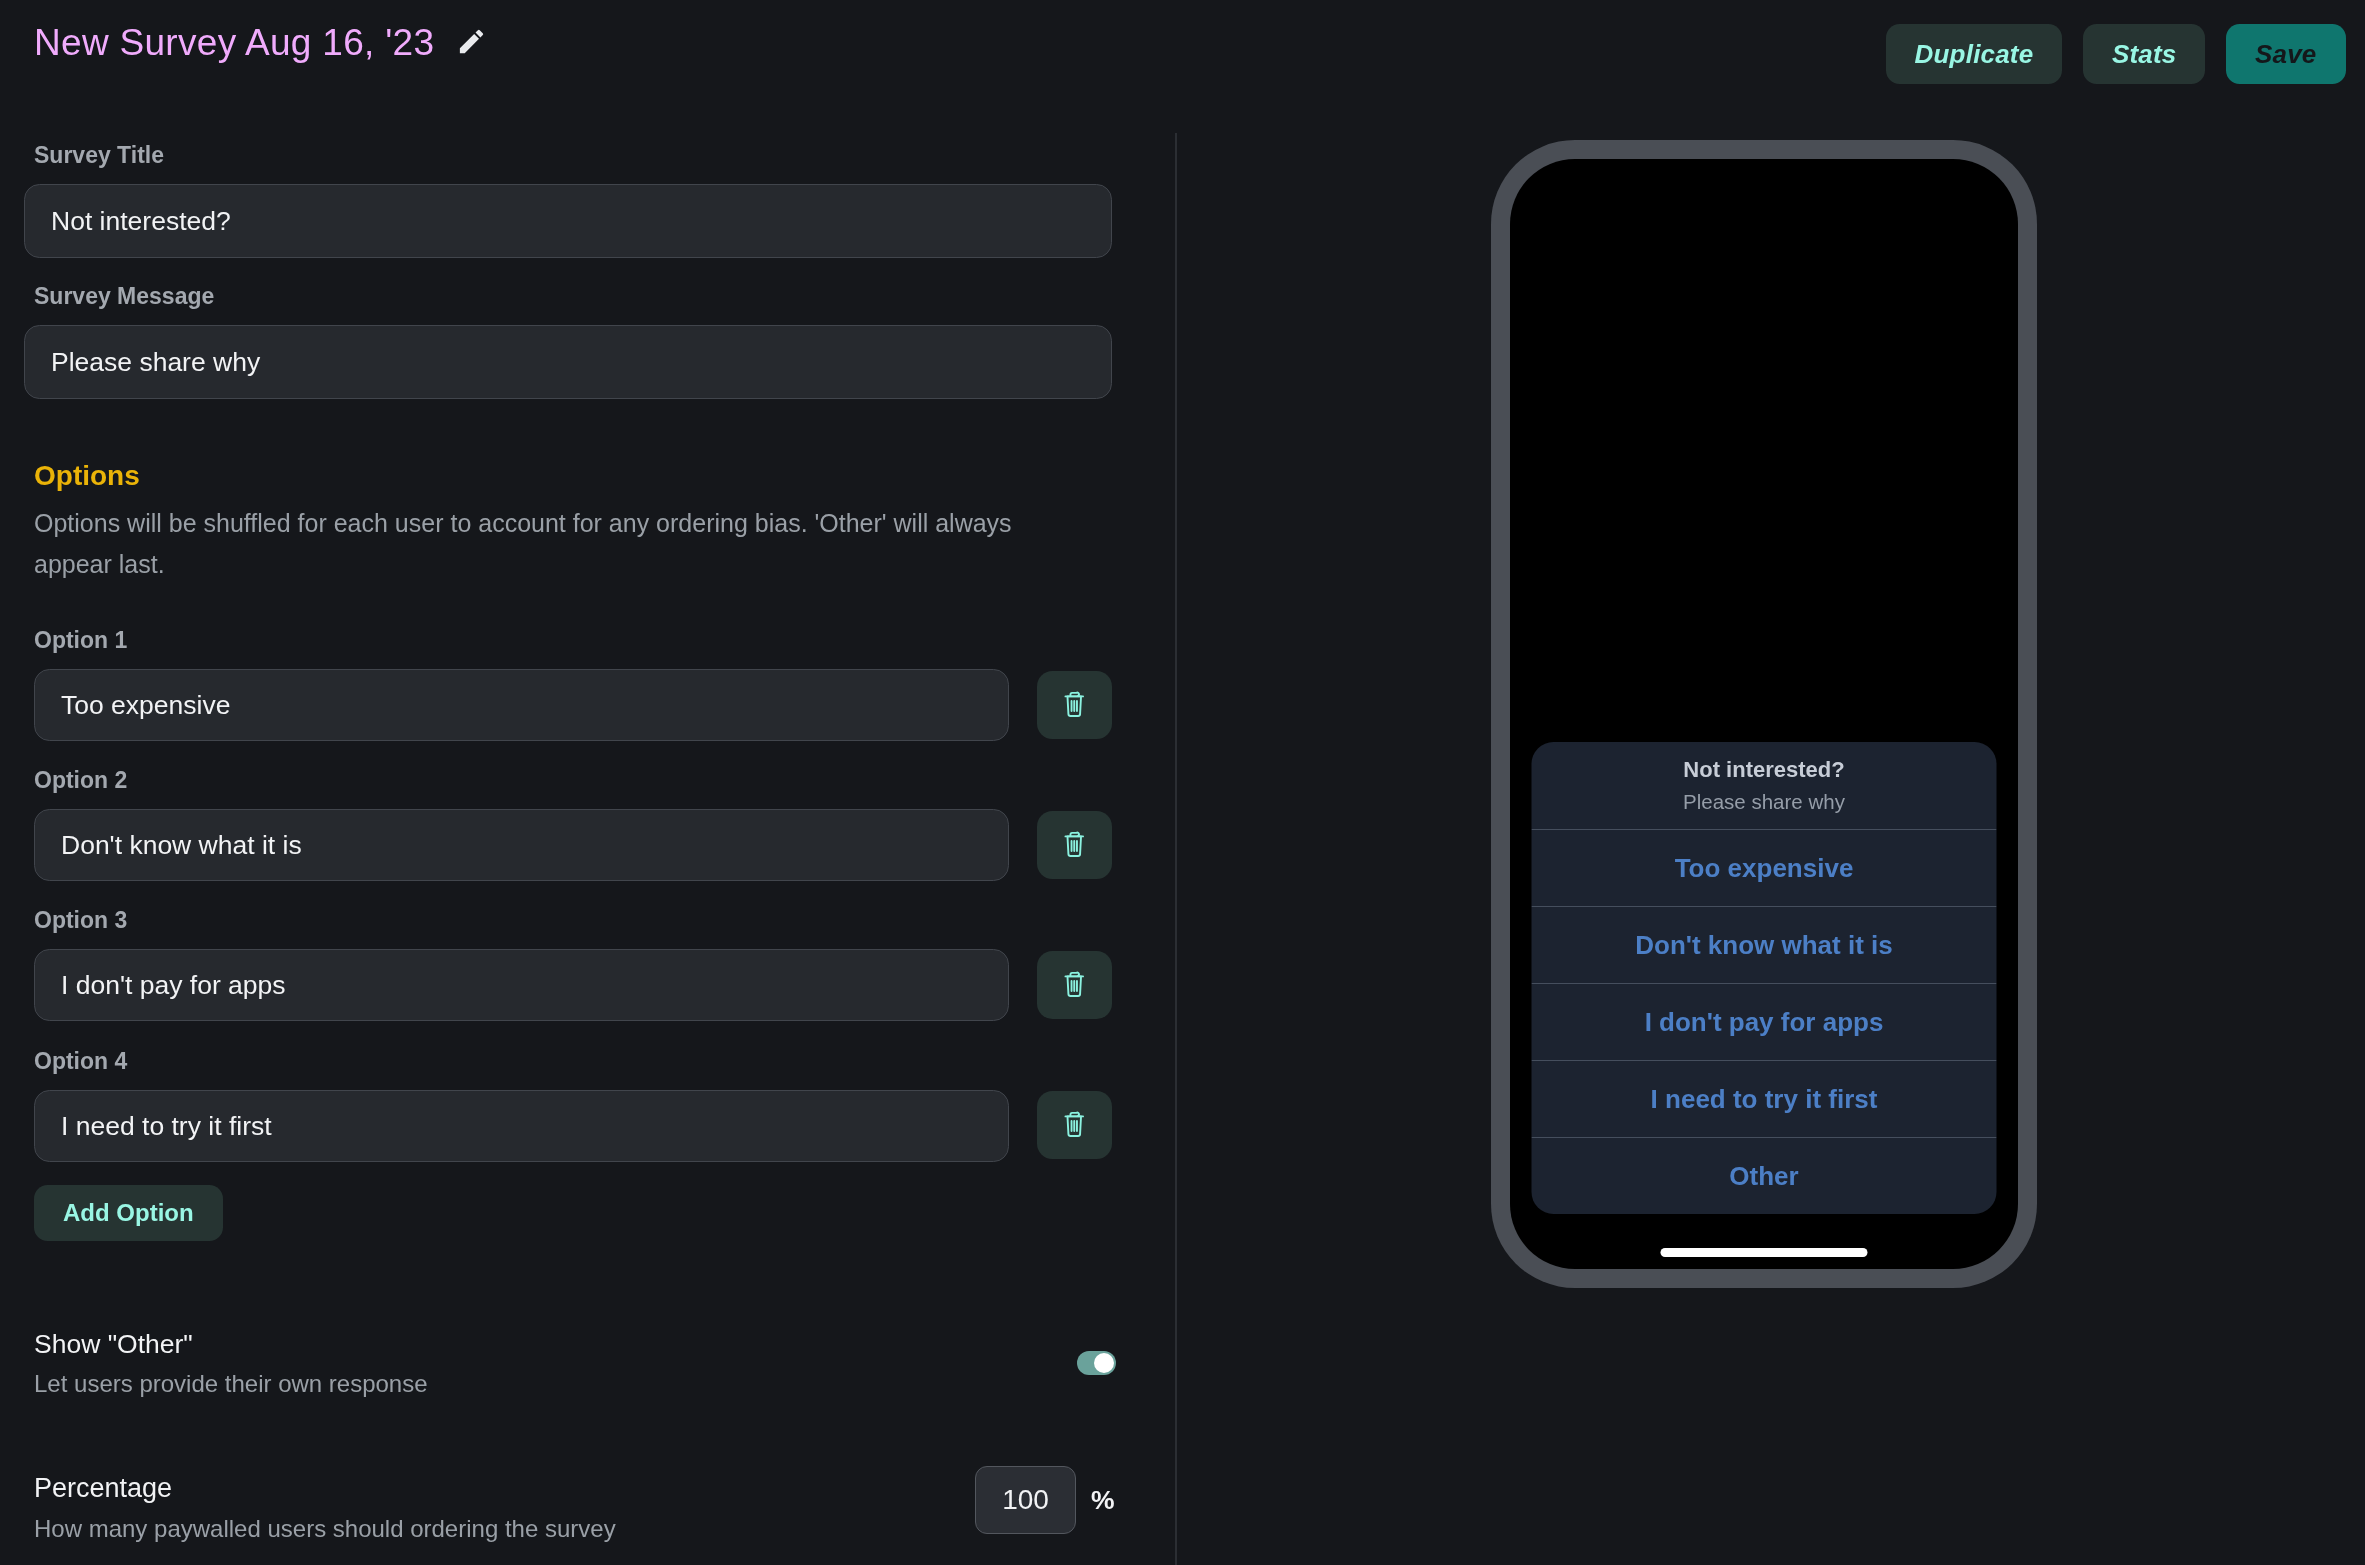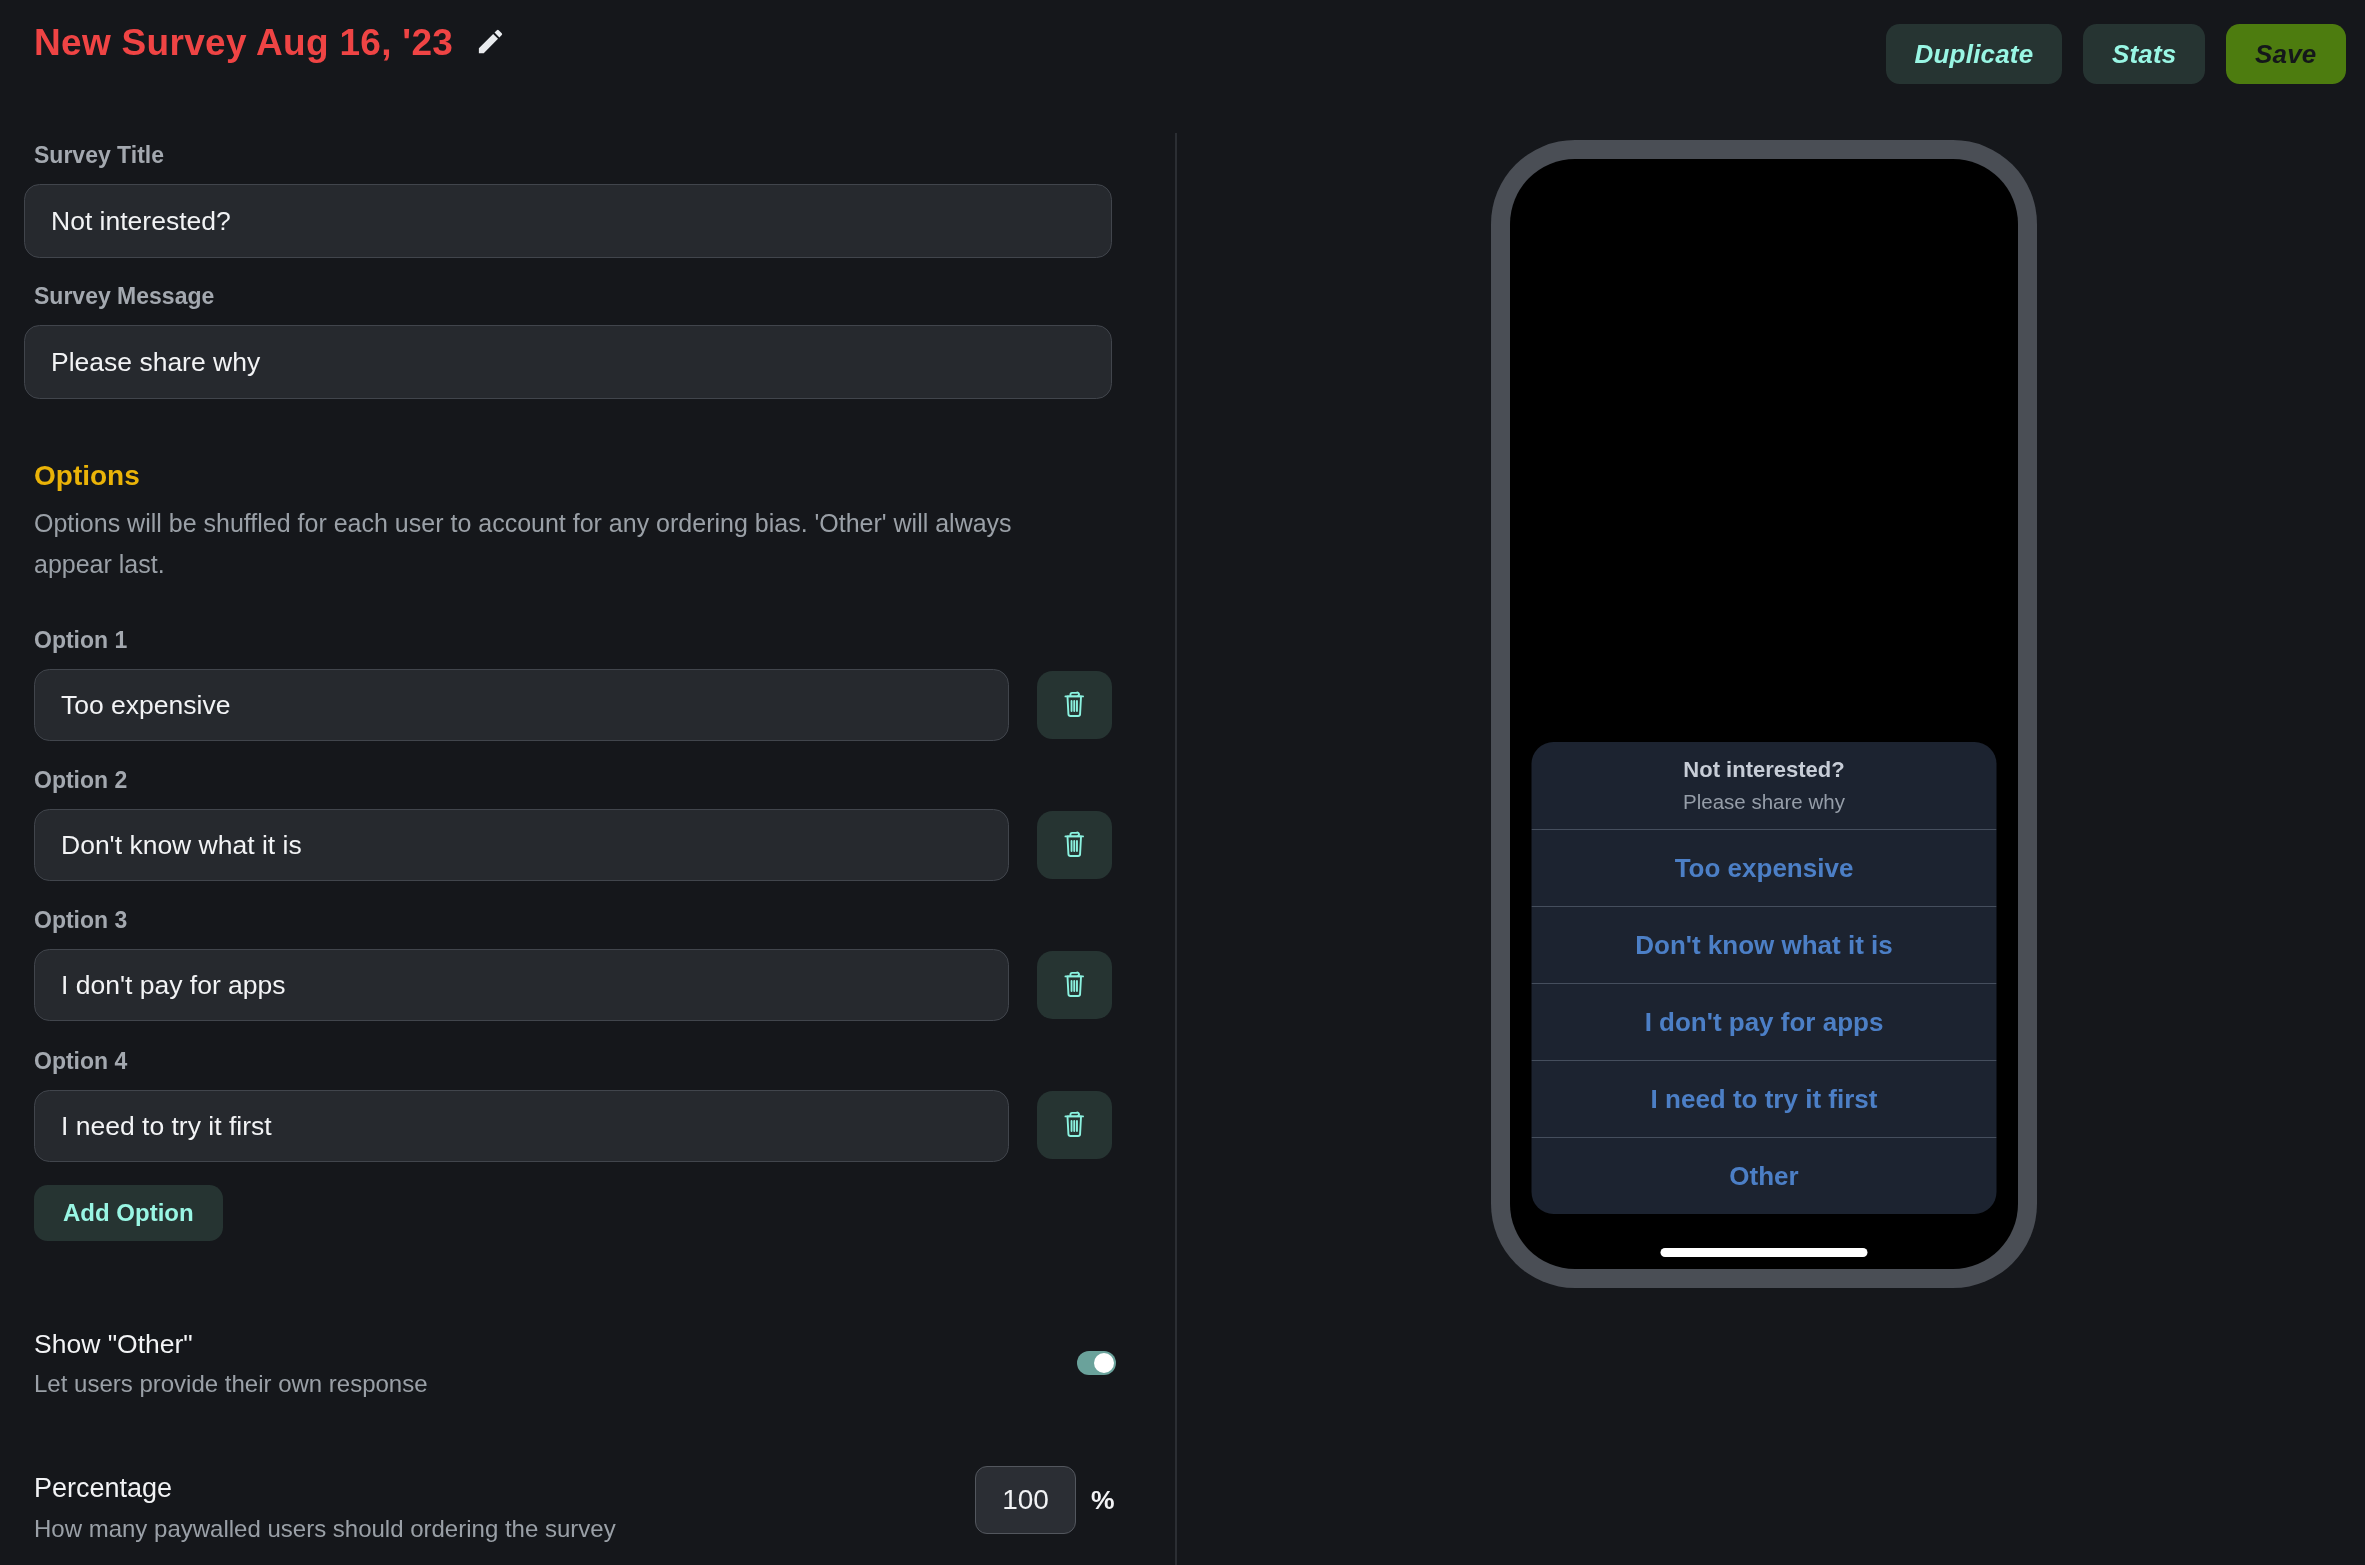--- a/index.html
+++ b/index.html
@@ -6,27 +6,27 @@
   #app{
     position:relative;
     width:2366px;height:1565px;
     background:#15171b;
     font-family:"Liberation Sans", sans-serif;
     overflow:hidden;
     color:#f2f3f5;
   }
   
   .page-header{position:absolute;left:34px;top:22px;display:flex;align-items:center;gap:22px;}
-  .page-title{font-size:37px;font-weight:700;color:#ef4444;letter-spacing:0.3px;}
+  .page-title{font-size:37px;font-weight:400;color:#f0abfc;letter-spacing:0.3px;}
   .icon-btn{background:none;border:none;padding:0;cursor:pointer;display:flex;align-items:center;}
   .header-actions{position:absolute;right:20.5px;top:24px;display:flex;align-items:center;gap:20.5px;}
   .btn{border:none;cursor:pointer;height:60px;border-radius:13.7px;padding:0 29px;
        font-family:inherit;font-size:26px;font-weight:700;letter-spacing:0.2px;font-style:italic;}
   .btn-dark{background:#263432;color:#99f6e4;}
-  .btn-save{background:#4d7c0f;color:#14171a;}
+  .btn-save{background:#0f766e;color:#14171a;}
   
   .field-label{position:absolute;left:34px;font-size:23px;color:#a3a8af;font-weight:bold;}
   .text-input{
     position:absolute;box-sizing:border-box;
     background:#26292e;border:1.7px solid #41454c;border-radius:15.4px;
     color:#f2f3f5;font-family:inherit;font-size:26.5px;font-weight:500;
     padding:0 26px;outline:none;
   }
   .input-wide{left:24px;width:1088px;height:74px;}
   .input-option{left:34px;width:975px;height:72px;}

